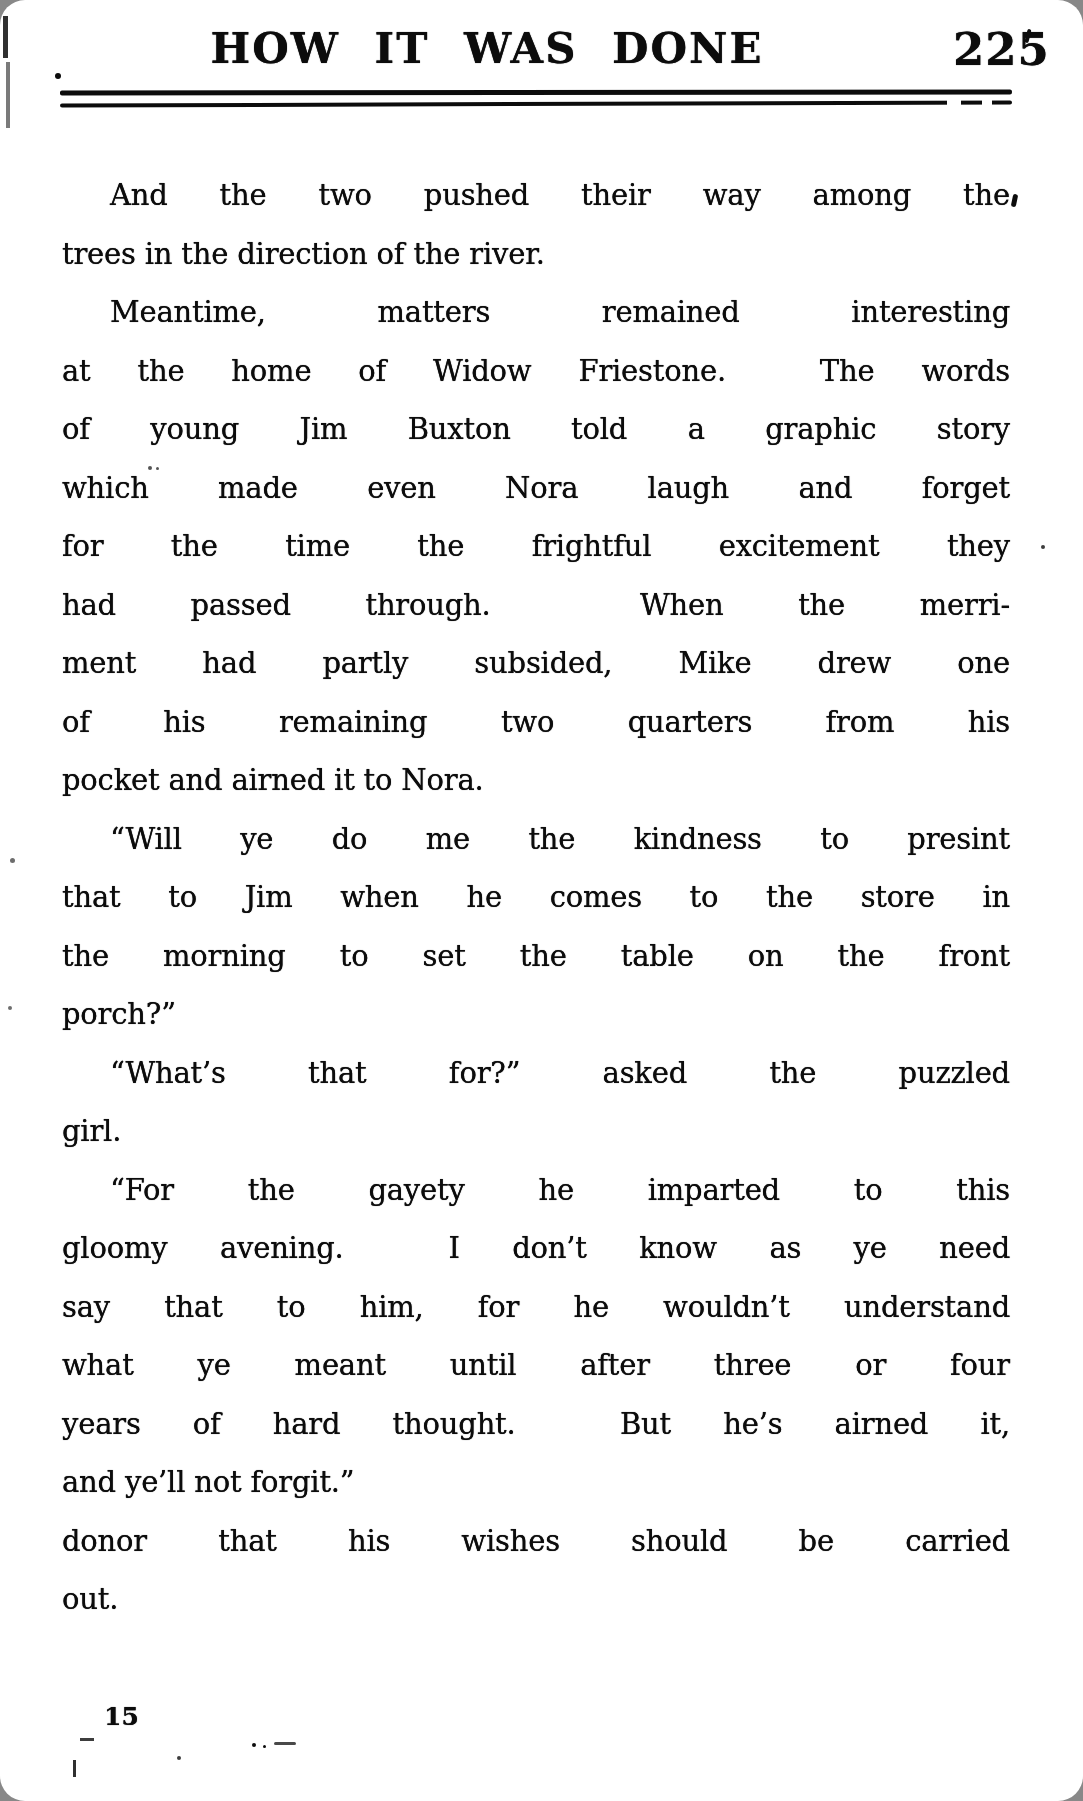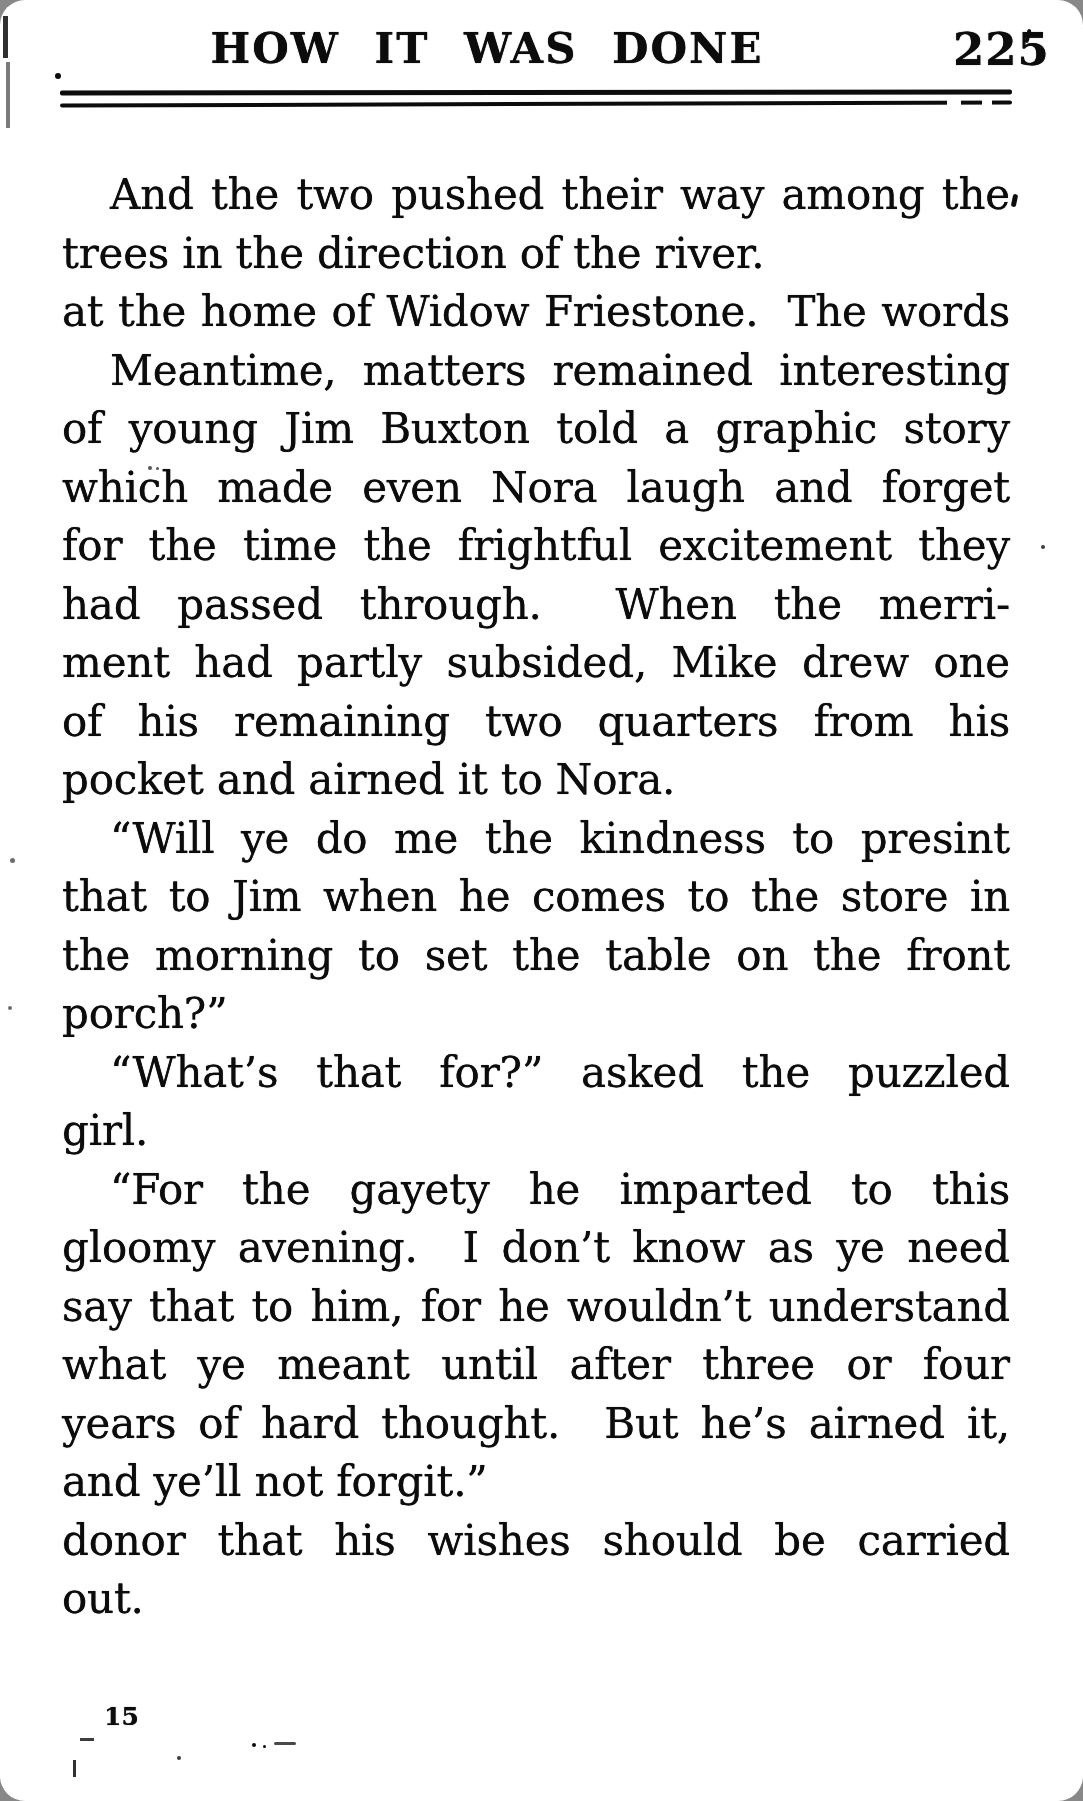--- a/index.html
+++ b/index.html
@@ -43,21 +43,21 @@
     margin-top: 7px; height: 4px;
     background: linear-gradient(to right,
       var(--ink) 0 93.2%, transparent 93.2% 94.6%,
       var(--ink) 94.6% 96.8%, transparent 96.8% 97.9%,
       var(--ink) 97.9% 100%);
     border-radius: 2px;
   }
   .body-text {
     position: absolute;
     left: 62px; top: 166px; width: 948px;
-    font-size: 42px; line-height: 58.5px;
+    font-size: 29px; line-height: 58.5px;
     text-shadow: 0 0 0.7px currentColor;
     letter-spacing: -0.2px;
   }
   .line {
     height: 58.5px;
     text-align: justify;
     text-align-last: justify;
     white-space: pre-wrap;
   }
   .line:not(.para-last)::after {
@@ -87,22 +87,22 @@
   <div class="page-number">225</div>
 
   <div class="double-rule">
     <div class="rule-top"></div>
     <div class="rule-bottom"></div>
   </div>
 
   <div class="body-text" id="body-text">
       <div class="line para-first">And the two pushed their way among the</div>
       <div class="line para-last">trees in the direction of the river.</div>
+      <div class="line para-first">Meantime, matters remained interesting</div>
       <div class="line">at the home of Widow Friestone.  The words</div>
-      <div class="line para-first">Meantime, matters remained interesting</div>
       <div class="line">of young Jim Buxton told a graphic story</div>
       <div class="line">which made even Nora laugh and forget</div>
       <div class="line">for the time the frightful excitement they</div>
       <div class="line">had passed through.  When the merri-</div>
       <div class="line">ment had partly subsided, Mike drew one</div>
       <div class="line">of his remaining two quarters from his</div>
       <div class="line para-last">pocket and airned it to Nora.</div>
       <div class="line para-first">“Will ye do me the kindness to presint</div>
       <div class="line">that to Jim when he comes to the store in</div>
       <div class="line">the morning to set the table on the front</div>

